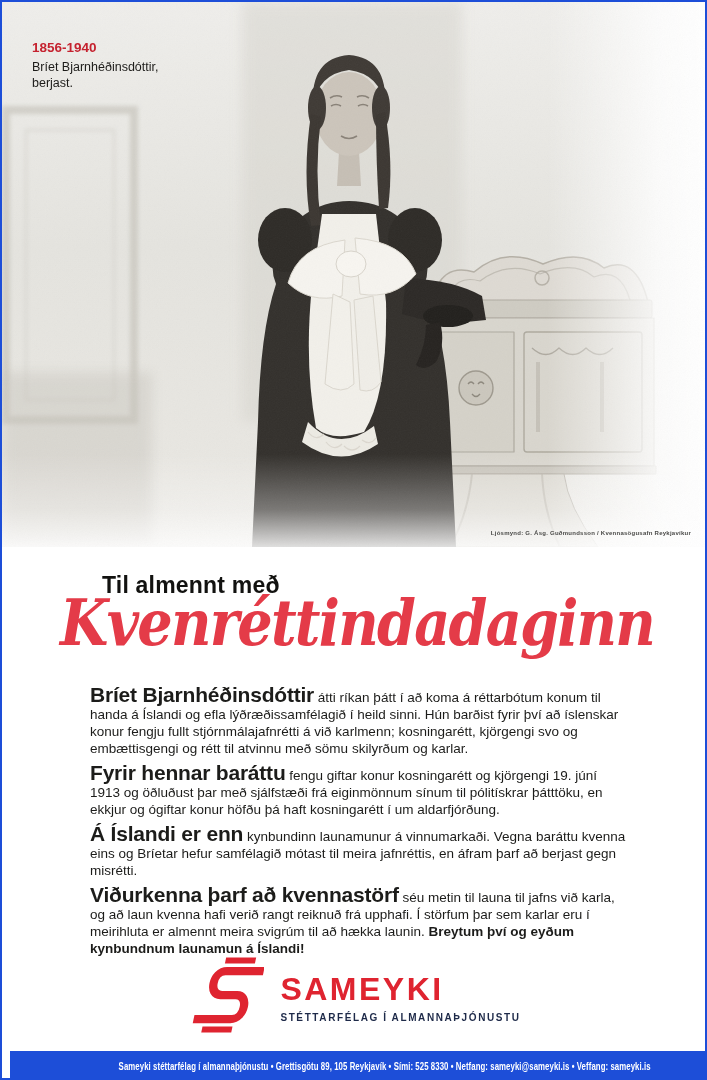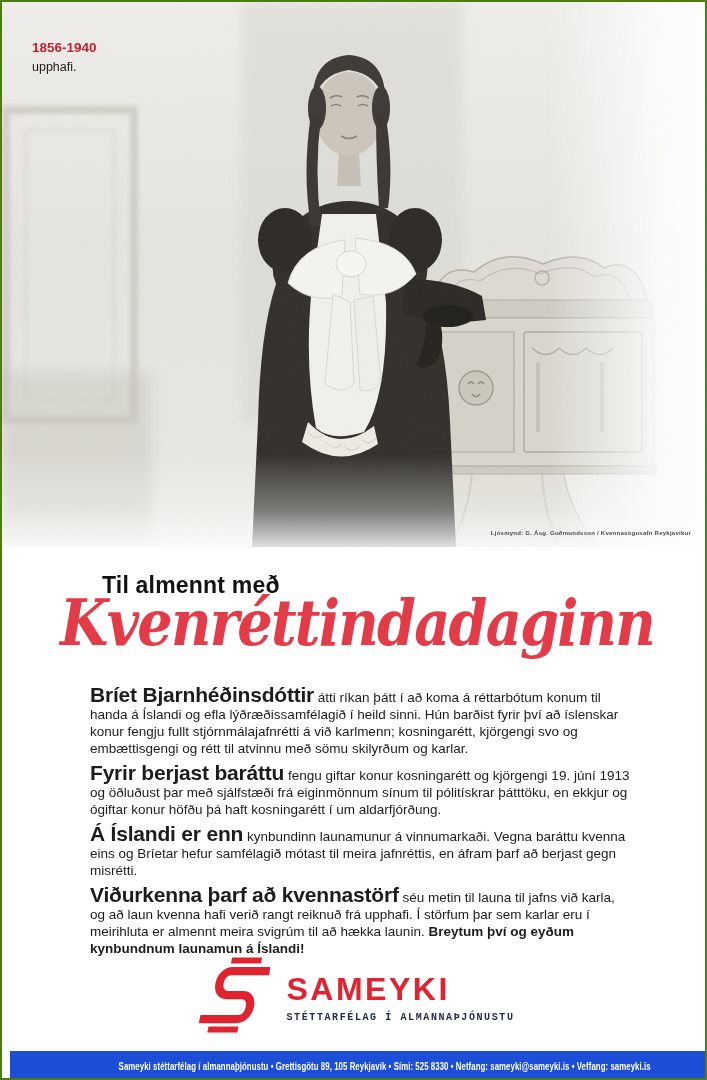--- a/index.html
+++ b/index.html
@@ -1,20 +1,20 @@
 <!DOCTYPE html>
 <html><head>
 <meta charset="utf-8">
 <style>
   * { margin:0; padding:0; box-sizing:border-box; }
   html,body { background:#ffffff; }
   body { font-family:"Liberation Sans", sans-serif; }
   .poster{
     position:relative; width:707px; height:1080px; background:#fff;
-    border:2px solid #4d7c0f; overflow:hidden;
+    border:2px solid #1d4ed8; overflow:hidden;
   }
   .photo{ position:absolute; top:0; left:0; width:703px; height:545px; }
   .photo svg{ display:block; }
   .caption{ position:absolute; top:38px; left:30px; width:210px; }
   .caption .years{ color:#c5222f; font-weight:bold; font-size:13.5px; margin-bottom:4px; }
   .caption .line{ color:#1d1c1a; font-size:12.5px; line-height:16px; font-weight:500; }
   .credit{
     position:absolute; top:528px; right:14px; font-size:6px; font-weight:bold;
     color:#4a4a48; letter-spacing:.25px;
   }
@@ -34,21 +34,21 @@
   .bold-tail{ font-weight:bold; }
   .logo{
     position:absolute; top:950px; left:0; width:703px; height:92px;
     display:flex; justify-content:center; align-items:center; gap:16px;
   }
   .logo-mark{ width:78px; height:86px; }
   .logo-text .name{
     font-size:32px; font-weight:bold; color:#df2430; letter-spacing:2.5px; line-height:1;
   }
   .logo-text .tagline{
-    font-size:10px; font-weight:bold; color:#1e2a49; letter-spacing:1.6px; margin-top:7px;font-family:Liberation Mono, monospace;
+    font-size:10px; font-weight:bold; color:#1e2a49; letter-spacing:1.6px; margin-top:7px;
   }
   .footer{
     position:absolute; bottom:0; left:8px; width:703px; height:27px;
     background:#1d4ed8; color:#fff; text-align:center; line-height:27px;
   }
   .footer-text{
     display:inline-block; font-size:11px; font-weight:bold; letter-spacing:.1px;
     transform-origin:center center; white-space:nowrap;
   }
 </style>
@@ -146,31 +146,32 @@
         <path d="M438 320 q6 22 -4 40 q-12 10 -20 3 q10 -20 10 -40 z" fill="#262320"></path>
       </g>
 
       <rect x="545" y="0" width="158" height="545" fill="url(#fadeR)"></rect>
       <rect x="0" y="452" width="703" height="93" fill="url(#fadeB)"></rect>
       <rect width="703" height="545" fill="#777777" filter="url(#grain)" opacity="0.5"></rect>
     </svg>
 
     <div class="caption">
       <div class="years">1856-1940</div>
-      <div class="line">upphafi.</div>
+      <div class="line">Bríet Bjarnhéðinsdóttir,</div>
+      <div class="line">berjast.</div>
     </div>
     <div class="credit">Ljósmynd: G. Ásg. Guðmundsson / Kvennasögusafn Reykjavíkur</div>
   </div>
 
   <div class="kicker">Til almennt með</div>
   <div class="script-title" style="transform-origin: left center; transform: scaleX(0.869653);">Kvenréttindadaginn</div>
 
   <div class="body-copy">
     <p><span class="lead">Bríet Bjarnhéðinsdóttir</span><span> átti ríkan þátt í að koma á réttarbótum konum til handa á Íslandi og efla lýðræðissamfélagið í heild sinni. Hún barðist fyrir því að íslenskar konur fengju fullt stjórnmálajafnrétti á við karlmenn; kosningarétt, kjörgengi svo og embættisgengi og rétt til atvinnu með sömu skilyrðum og karlar.</span></p>
-    <p><span class="lead">Fyrir berjast baráttu</span><span> fengu giftar konur kosningarétt og kjörgengi 19. júní 1913 og öðluðust þar með sjálfstæði frá eiginmönnum sínum til pólitískrar þátttöku, en ekkjur og ógiftar konur höfðu þá haft kosningarétt í um aldarfjórðung.</span></p>
+    <p><span class="lead">Fyrir hennar baráttu</span><span> fengu giftar konur kosningarétt og kjörgengi 19. júní 1913 og öðluðust þar með sjálfstæði frá eiginmönnum sínum til pólitískrar þátttöku, en ekkjur og ógiftar konur höfðu þá haft kosningarétt í um aldarfjórðung.</span></p>
     <p><span class="lead">Á Íslandi er enn</span><span> kynbundinn launamunur á vinnumarkaði. Vegna baráttu kvenna eins og Bríetar hefur samfélagið mótast til meira jafnréttis, en áfram þarf að berjast gegn misrétti.</span></p>
     <p><span class="lead">Viðurkenna þarf að kvennastörf</span><span> séu metin til launa til jafns við karla, og að laun kvenna hafi verið rangt reiknuð frá upphafi. Í störfum þar sem karlar eru í meirihluta er almennt meira svigrúm til að hækka launin. </span><span class="bold-tail">Breytum því og eyðum kynbundnum launamun á Íslandi!</span></p>
   </div>
 
   <div class="logo">
     <div class="logo-mark">
       <svg width="78" height="86" viewBox="0 0 104 112">
         <g transform="skewX(-12) translate(16 0)" fill="none" stroke="#df2430" stroke-linejoin="round">
           <path d="M92 20 H42 C24 20 24 52 42 52 H62 C80 52 80 84 62 84 H12" stroke-width="11"></path>
           <path d="M38 6 H78" stroke-width="8"></path>

